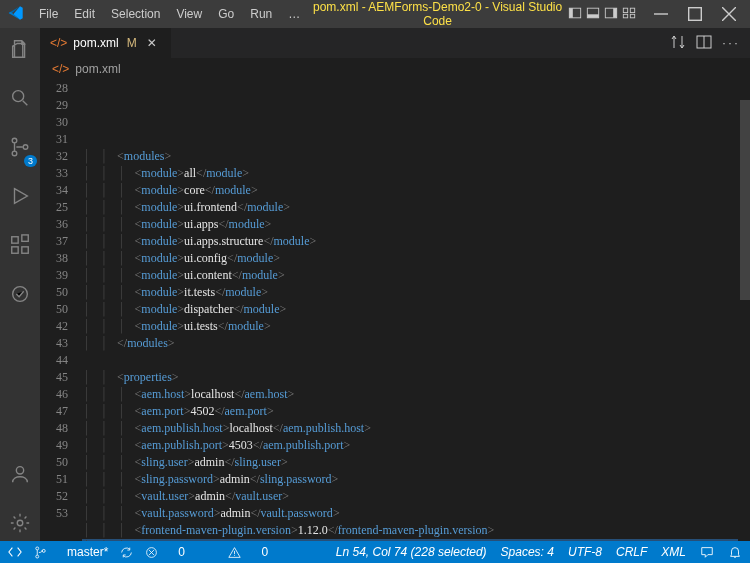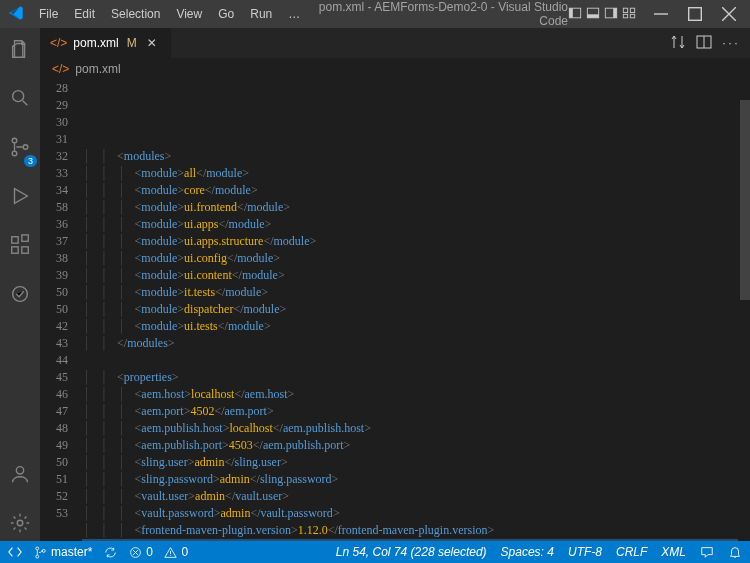--- a/index.html
+++ b/index.html
@@ -2,21 +2,21 @@
 <html><head>
 <meta charset="utf-8">
 <style>
   * { margin: 0; padding: 0; box-sizing: border-box; }
   html, body { width: 750px; height: 563px; overflow: hidden; background: #1e1e1e; font-family: "Segoe UI", sans-serif; color: #ccc; font-size: 12px; }
   .root { display: flex; flex-direction: column; height: 100%; }
   
   .titlebar { display: flex; align-items: center; height: 28px; background: #3c3c3c; color: #ccc; padding: 0 4px; }
   .titlebar .menu { display: flex; gap: 2px; }
   .titlebar .menu span { padding: 4px 7px; cursor: default; }
-  .titlebar .title { flex: 1; text-align: right; font-size: 12px; color: #a3a3a3; }
+  .titlebar .title { flex: 1; text-align: center; font-size: 12px; color: #fde047; }
   .titlebar .win-controls { display: flex; gap: 0; align-items: center; }
   .titlebar .win-controls .layout-icons { display:flex; gap:4px; margin-right:8px;}
   .titlebar .win-controls svg, .titlebar .win-controls .wc { width: 14px; height: 14px; }
   .titlebar .logo { margin: 0 8px 0 4px; }
   .wc-btn { width: 34px; height: 28px; display:flex; align-items:center; justify-content:center; }
   
   .body { display: flex; flex: 1; min-height: 0; }
   .activitybar { width: 40px; background: #333333; display: flex; flex-direction: column; align-items: center; padding-top: 6px; gap: 16px; }
   .activitybar .spacer { flex: 1; }
   .activitybar svg { width: 22px; height: 22px; }
@@ -36,26 +36,26 @@
   .code { display: flex; font-family: Liberation Serif, serif; font-size: 12px; line-height: 17px; justify-content: flex-end; }
   .gutter { width: 42px; text-align: right; color: #858585; padding-right: 14px; user-select: none; background:#1e1e1e;}
   .gutter .current { color: #c6c6c6; margin-top: 32px; }
   .lines { flex: 1; white-space: pre; position: relative; }
   .line { height: 17px; position: relative; }
   .sel { background: #264f78; }
   .hl-bar { position:absolute; right:0; top:0; bottom:0; width:2px; background:#487e02;}
   
   .t-tag { color: #569cd6; }
   .t-br  { color: #808080; }
-  .t-txt { color: #eab308; }
+  .t-txt { color: #e5e5e5; }
   .indent-guide { color:#404040; }
   
   .statusbar { height: 22px; background: #007acc; display: flex; align-items: center; color: #fff; font-size: 12px; padding: 0 8px; gap: 12px; }
   .statusbar .right { margin-left: auto; display: flex; gap: 14px; align-items:center;font-style:italic;}
-  .statusbar span { display:flex; align-items:center; gap:4px;}
+  .statusbar span { display:flex; align-items:center; gap:20px;}
   
   .vscroll { position:absolute; right:0; top:0; width:12px; height:100%; background:#1e1e1e;}
   .vscroll .thumb { position:absolute; right:0; width:10px; background:#424242;}
 </style>
 </head>
 <body>
 
 <div class="root">
 
   <div class="titlebar">
@@ -182,21 +182,21 @@
       <div class="code-scroll">
         <div class="code">
           <div class="gutter" id="gutter">
               <div>28</div>
               <div>29</div>
               <div>30</div>
               <div>31</div>
               <div>32</div>
               <div>33</div>
               <div>34</div>
-              <div>58</div>
+              <div>25</div>
               <div>36</div>
               <div>37</div>
               <div>38</div>
               <div>39</div>
               <div>50</div>
               <div>50</div>
               <div>42</div>
               <div>43</div>
               <div>44</div>
               <div>45</div>

